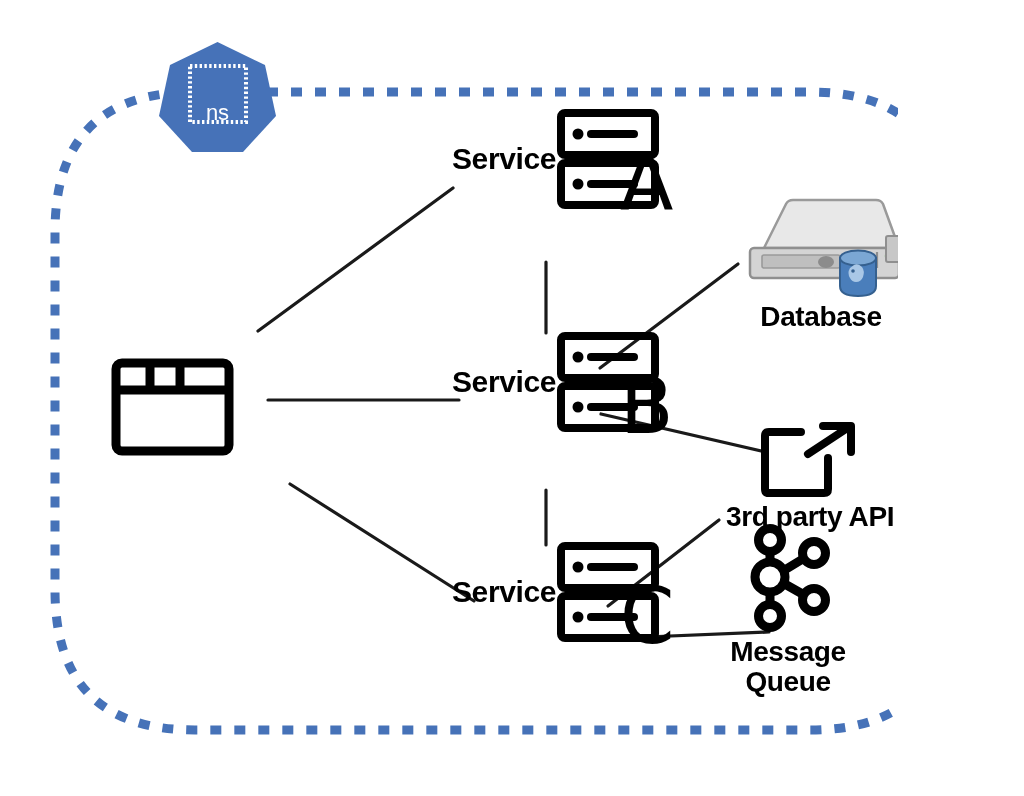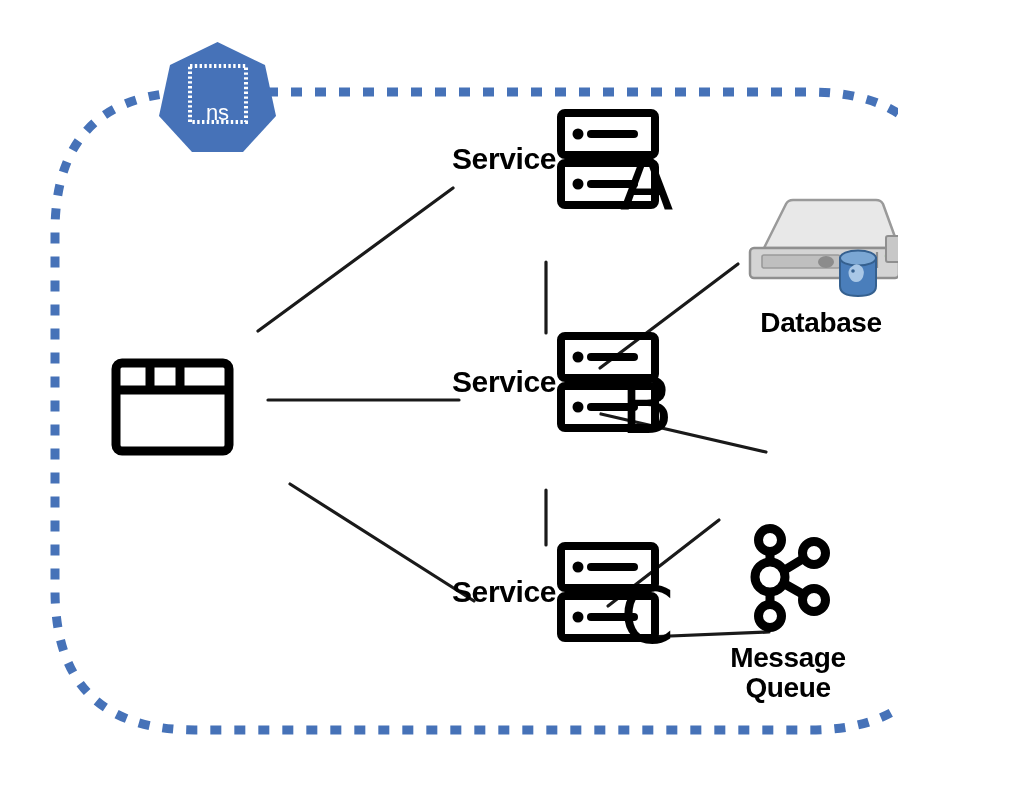--- a/index.html
+++ b/index.html
@@ -68,21 +68,21 @@
   }
 
   
   .icon-node {
     display: flex;
     flex-direction: column;
     align-items: center;
   }
   .icon-node .node-label {
     font-size: 28px;
-    margin-top: 10px;
+    margin-top: 4px;
   }
 
   
   .ns-badge {
     position: relative;
     width: 125px;
     height: 118px;
   }
   .ns-text {
     position: absolute;
@@ -212,20 +212,30 @@
         <path d="M104 70 L104 98 Q104 108 122 108 Q140 108 140 98 L140 70 Z" fill="#4a7ebb" stroke="#35608f" stroke-width="2"></path>
         <ellipse cx="122" cy="70" rx="18" ry="7.5" fill="#7ba7d4" stroke="#35608f" stroke-width="2"></ellipse>
 
         <path d="M114 80 q-3 5 0 10 q2 4 6 4 q5 0 7 -5 q2 -6 -1 -10 q-4 -4 -8 -2 z" fill="#a9c7e6"></path>
         <circle cx="117" cy="83" r="1.8" fill="#35608f"></circle>
       </g>
     </svg>
     <div class="node-label">Database</div>
   </div>
 
+  <div class="node icon-node" style="left:726px; top:418px;">
+    <svg width="110" height="80" viewBox="0 0 110 80">
+      <g fill="none" stroke="#000000" stroke-width="8" stroke-linecap="round" stroke-linejoin="round">
+        <path d="M73 40 L73 71 Q73 75 69 75 L14 75 Q10 75 10 71 L10 18 Q10 14 14 14 L46 14"></path>
+        <line x1="53" y1="36" x2="94" y2="9"></line>
+        <polyline points="68,8 96,8 96,34"></polyline>
+      </g>
+    </svg>
+    <div class="node-label">3rd party API</div>
+  </div>
 
   <div class="node icon-node" style="left:728px; top:523px;">
     <svg width="120" height="110" viewBox="0 0 120 110">
       <g stroke="#000000" stroke-width="9" fill="none" stroke-linecap="round">
         <line x1="42" y1="26" x2="42" y2="54"></line>
         <line x1="42" y1="54" x2="42" y2="86"></line>
         <line x1="55" y1="48" x2="78" y2="34"></line>
         <line x1="55" y1="60" x2="78" y2="73"></line>
       </g>
       <g fill="#ffffff" stroke="#000000" stroke-width="9">

